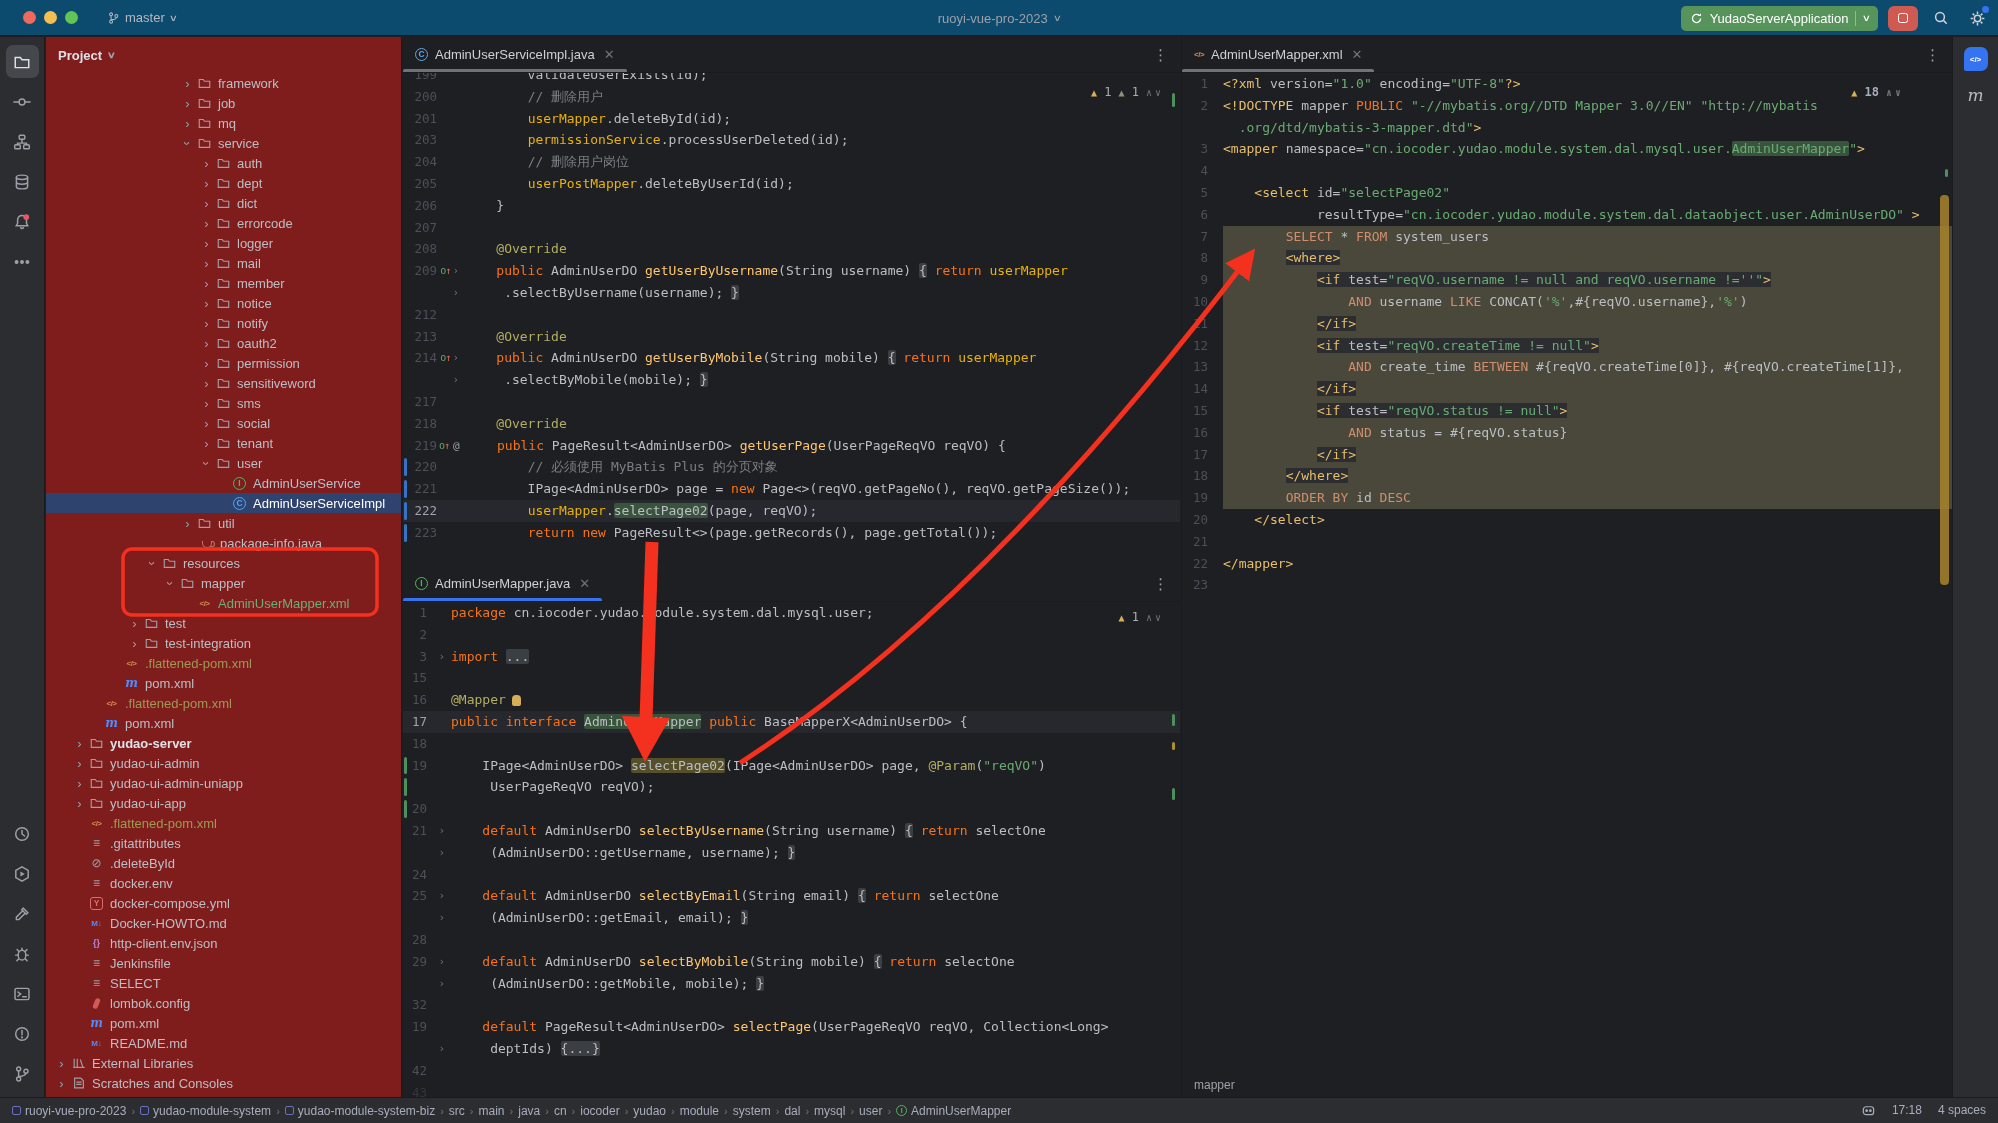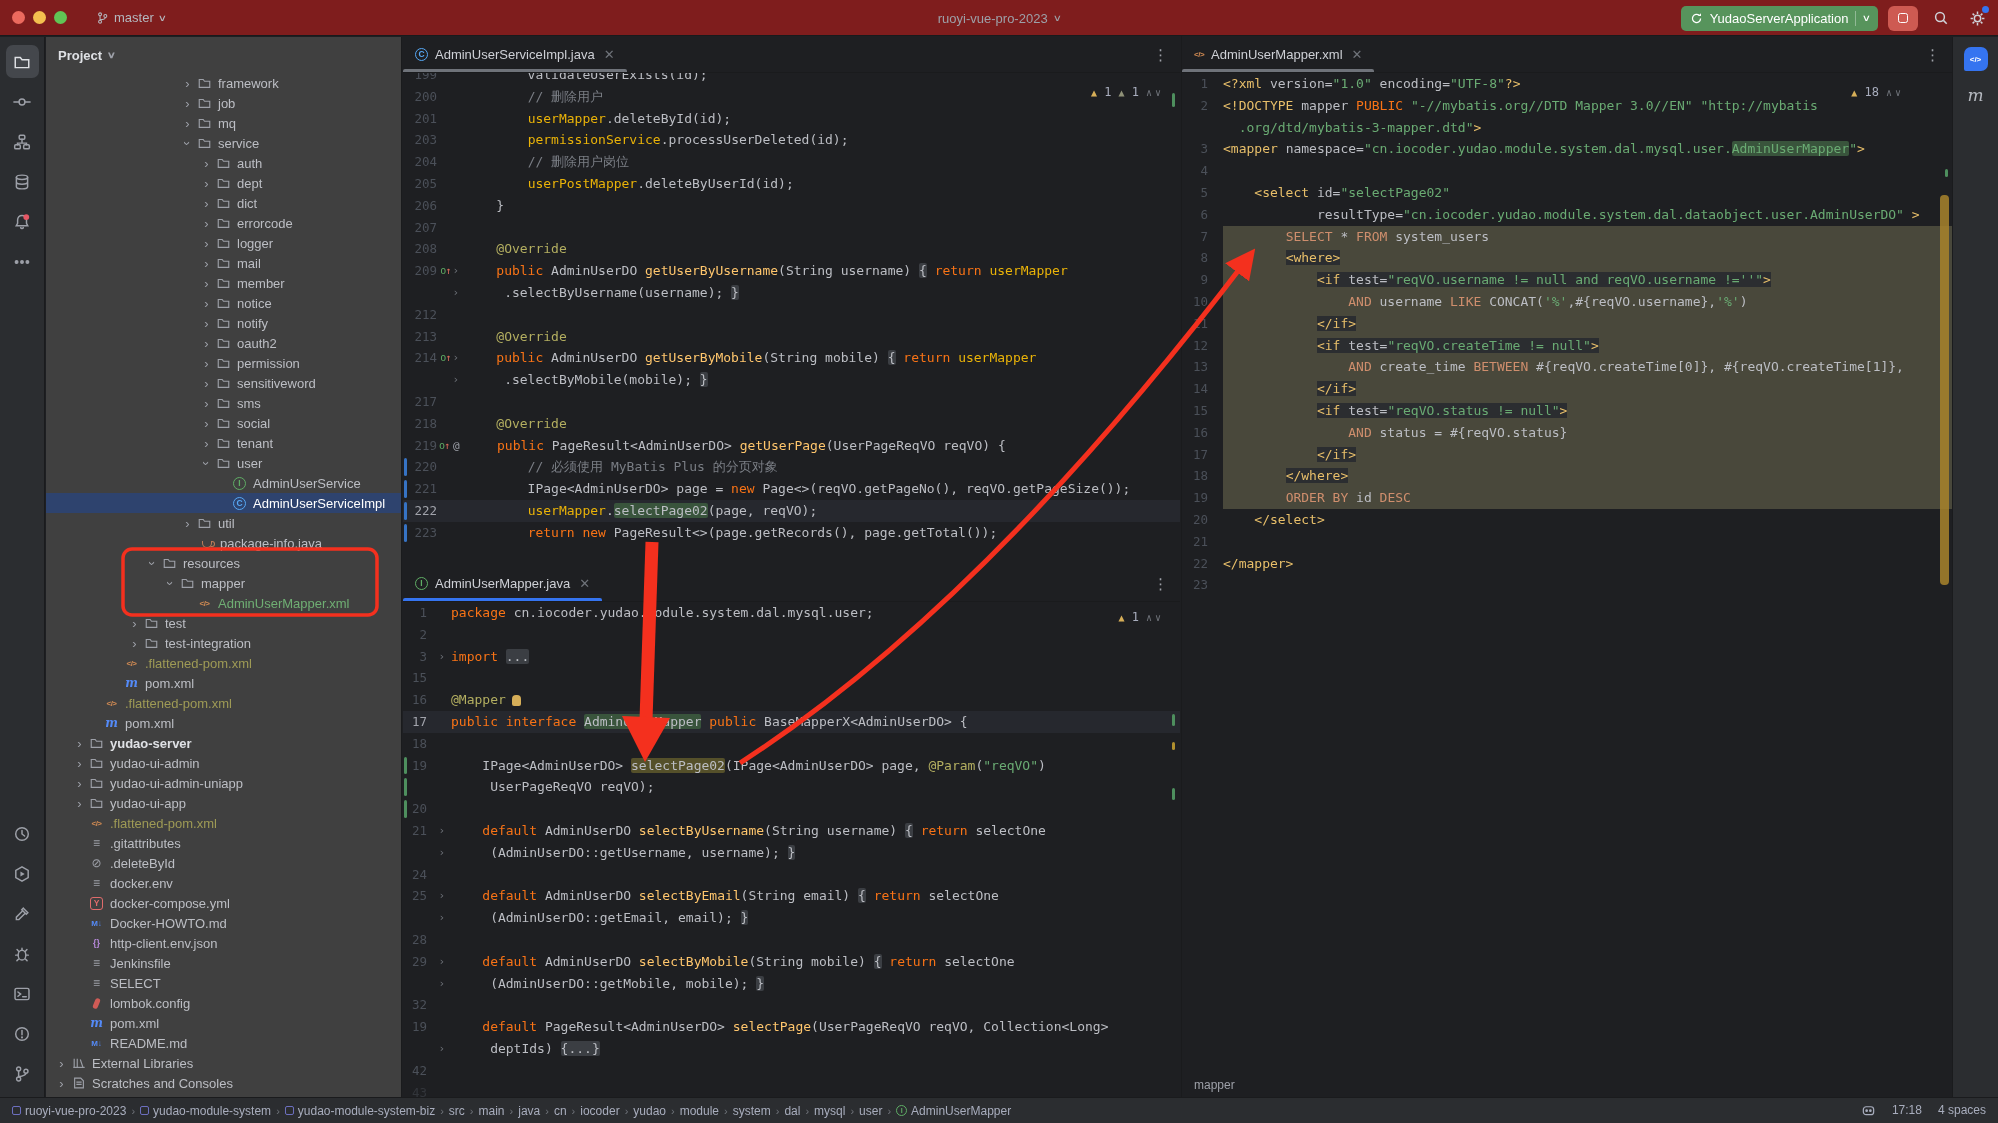--- a/index.html
+++ b/index.html
@@ -1,40 +1,40 @@
 <!DOCTYPE html>
 <html><head>
 <meta charset="utf-8">
 <style>
   html,body{margin:0;padding:0;background:#0f1011;}
   *{box-sizing:border-box;}
   .window{position:relative;width:1998px;height:1123px;background:#1e1f22;overflow:hidden;
     font-family:"Liberation Sans",sans-serif;color:#bcbec4;-webkit-font-smoothing:antialiased;}
   
-  .titlebar{position:absolute;left:0;top:0;width:100%;height:36px;background:#7f1d1d;border-bottom:1px solid #191a1c;display:flex;align-items:center;}
+  .titlebar{position:absolute;left:0;top:0;width:100%;height:36px;background:#0c4a6e;border-bottom:1px solid #191a1c;display:flex;align-items:center;padding-left:11px;}
   .lights{display:flex;gap:8px;margin-left:12px;}
   .light{width:13px;height:13px;border-radius:50%;}
   .l-red{background:#ec6a5e}.l-yellow{background:#f4bf4f}.l-green{background:#61c455}
   .branch-widget{display:flex;align-items:center;gap:5px;margin-left:22px;color:#b4b8bf;font-size:13px;padding:3px 7px;border-radius:5px;}
   .win-title{position:absolute;left:0;right:0;top:0;height:36px;display:flex;align-items:center;justify-content:center;color:#9da0a8;font-size:13px;gap:6px;pointer-events:none;}
   .tb-right{position:absolute;right:8px;top:0;height:36px;display:flex;align-items:center;gap:10px;}
   .run-pill{display:flex;align-items:center;gap:7px;background:#57945c;color:#fff;font-size:13px;height:25px;border-radius:5px;padding:0 8px 0 9px;}
   .run-pill .divider{width:1px;height:15px;background:rgba(255,255,255,.35);}
   .stop-btn{width:30px;height:25px;border-radius:6px;background:#ce5a52;display:flex;align-items:center;justify-content:center;}
   .stop-sq{width:10px;height:10px;border:1.8px solid #fff;border-radius:2.5px;}
   .icon-btn{position:relative;width:26px;height:26px;display:flex;align-items:center;justify-content:center;color:#cfd2d8;}
   .dot-badge{position:absolute;width:7px;height:7px;border-radius:50%;background:#3574f0;right:1px;top:1px;}
   .chev{font-size:9px;color:inherit;transform:scaleX(1.4);display:inline-block;}
   
   .toolstrip{position:absolute;left:0;top:37px;bottom:26px;width:45px;background:#2b2d30;border-right:1px solid #1a1b1d;display:flex;flex-direction:column;align-items:center;padding-top:8px;}
   .strip-ic{width:33px;height:33px;margin-bottom:7px;border-radius:7px;display:flex;align-items:center;justify-content:center;color:#9da0a8;position:relative;}
   .strip-ic.active{background:#44474c;color:#dfe1e5;}
   .strip-spacer{flex:1;}
   
-  .project-panel{position:absolute;left:46px;top:37px;bottom:26px;width:356px;background:#404040;border-right:1px solid #1a1b1d;overflow:hidden;}
+  .project-panel{position:absolute;left:46px;top:37px;bottom:26px;width:356px;background:#7f1d1d;border-right:1px solid #1a1b1d;overflow:hidden;}
   .panel-header{height:36px;display:flex;align-items:center;padding-left:12px;gap:6px;font-size:13px;font-weight:bold;color:#dfe1e5;}
   .tree{position:absolute;left:0;right:0;top:36px;}
   .tree-row{height:20px;display:flex;align-items:center;font-size:13px;color:#bcbec4;white-space:nowrap;cursor:default;}
   .tree-row.selected{background:#2e436e;color:#fff;}
   .tr-chev{width:17px;flex:0 0 17px;text-align:center;color:#9da0a8;font-size:13px;line-height:1;}
   .tr-chev.exp{transform:rotate(90deg);}
   .ti{width:17px;flex:0 0 17px;height:16px;display:inline-flex;align-items:center;justify-content:center;margin-right:5px;font-size:10px;}
   .t-green{color:#6fae73;} .t-olive{color:#9e9a55;} .t-bold{font-weight:bold;color:#dfe1e5;}
   .circ{width:13px;height:13px;border-radius:50%;display:flex;align-items:center;justify-content:center;font-size:8.5px;font-weight:bold;}
   .circ-i{border:1.4px solid #5fad65;color:#5fad65;}
@@ -825,21 +825,21 @@
           <div class="line olive"><span class="num">15</span><span class="gut"></span><span class="code"><span class="c-def">            </span><span class="c-tag bg-xchip">&lt;if </span><span class="c-att bg-xchip">test</span><span class="c-def bg-xchip">=</span><span class="c-str bg-xchip">"reqVO.status != null"</span><span class="c-tag bg-xchip">&gt;</span></span></div>
           <div class="line olive"><span class="num">16</span><span class="gut"></span><span class="code"><span class="c-def">                </span><span class="c-sql">AND </span><span class="c-def">status = #{reqVO.status}</span></span></div>
           <div class="line olive"><span class="num">17</span><span class="gut"></span><span class="code"><span class="c-def">            </span><span class="c-tag bg-xchip">&lt;/if&gt;</span></span></div>
           <div class="line olive"><span class="num">18</span><span class="gut"></span><span class="code"><span class="c-def">        </span><span class="c-tag bg-xchip">&lt;/where&gt;</span></span></div>
           <div class="line olive"><span class="num">19</span><span class="gut"></span><span class="code"><span class="c-def">        </span><span class="c-sql">ORDER BY </span><span class="c-def">id </span><span class="c-sql">DESC</span></span></div>
           <div class="line"><span class="num">20</span><span class="gut"></span><span class="code"><span class="c-def">    </span><span class="c-tag">&lt;/select&gt;</span></span></div>
           <div class="line"><span class="num">21</span><span class="gut"></span><span class="code"></span></div>
           <div class="line"><span class="num">22</span><span class="gut"></span><span class="code"><span class="c-tag">&lt;/mapper&gt;</span></span></div>
           <div class="line"><span class="num">23</span><span class="gut"></span><span class="code"></span></div>
         </div>
-      <div class="insp" id="insp-xml" style="top:12px;right:48px;">
+      <div class="insp" id="insp-xml" style="top:12px;right:48px;font-weight:bold;">
           <span><span class="tri tri-warn">▲</span> 18</span>
           <span class="updown">∧∨</span>
         </div>
       <div class="xml-scroll"></div>
       <div class="scrollmark" style="right:4px;top:96px;height:8px;background:#4e8f5e;"></div>
     </div>
     <div class="xml-crumb">
       <span>mapper</span>
     </div>
   </div>

